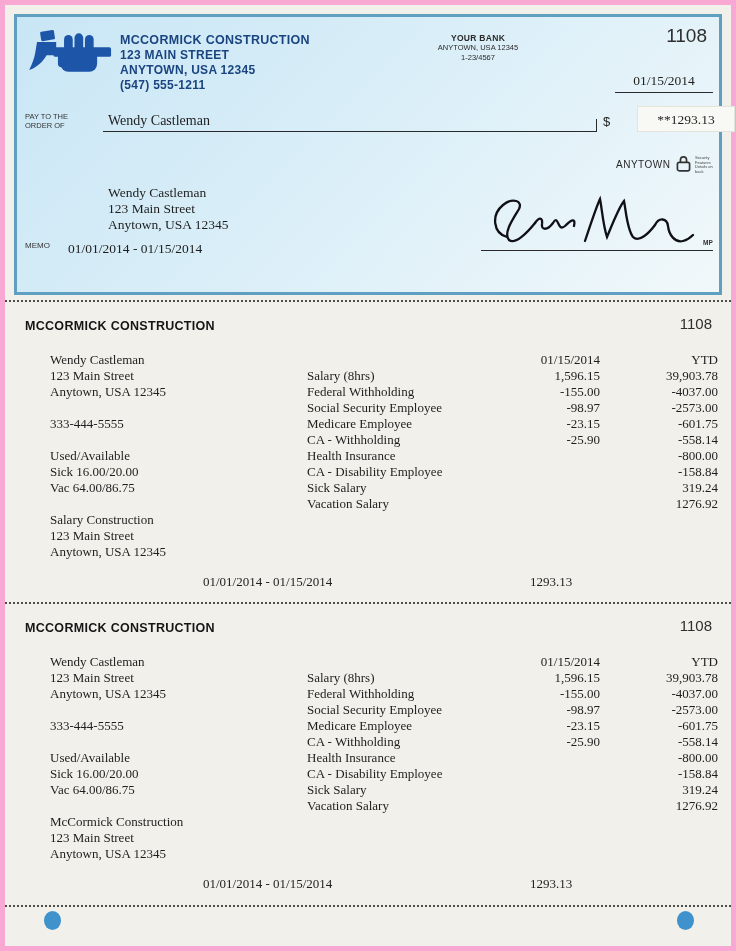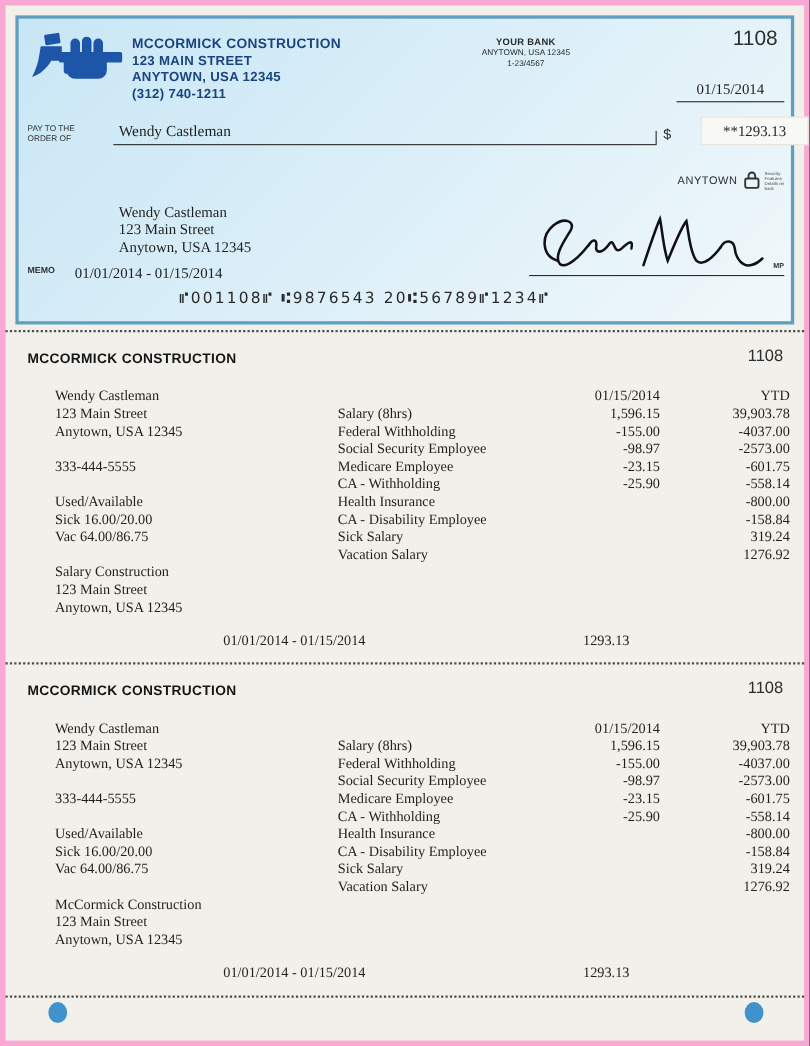--- a/index.html
+++ b/index.html
@@ -39,21 +39,21 @@
                 font-size:13.5px; color:#1e1e1e; padding-left:8px; white-space:nowrap; overflow:hidden; }
   .dollars-label { position:absolute; left:599px; top:142px; font-size:10px; letter-spacing:.5px; color:#2a2a2a; }
   .lock-icon { position:absolute; left:659px; top:138px; width:15px; height:17px; }
   .security-note { position:absolute; left:678px; top:139px; width:22px;
                    font-size:4px; line-height:4.6px; color:#444; }
   .payee-address { position:absolute; left:91px; top:168px; font-family:"Liberation Serif", serif;
                    font-size:13.5px; line-height:16px; color:#1e1e1e; }
   .signature { position:absolute; left:462px; top:178px; width:216px; height:58px; }
   .sig-line { position:absolute; left:464px; top:233px; width:232px; border-top:1.5px solid #2a2a2a; }
   .sig-initials { position:absolute; left:686px; top:222px; font-size:6.5px; font-weight:bold; color:#333; }
-  .memo-label { position:absolute; left:8px; top:224px; font-size:8px; color:#333;font-weight:bold; }
+  .memo-label { position:absolute; left:8px; top:224px; font-size:8px; color:#333; }
   .memo-text { position:absolute; left:51px; top:224px; font-family:"Liberation Serif", serif;
                font-size:13.5px; color:#1e1e1e; }
   .micr { position:absolute; left:146px; top:246px; font-family:"DejaVu Sans","DejaVu Sans Mono",monospace;
           font-size:14px; letter-spacing:2px; color:#2a2a2a; }
 
   
   .perf { position:absolute; left:5px; width:726px; border-top:2px dotted #4c4c4c; }
   .punch-dot { position:absolute; width:17px; height:19px; border-radius:50%; }
 
   
@@ -87,21 +87,21 @@
         <rect x="66" y="7" width="10" height="22" rx="5"></rect>
         <rect x="38" y="22" width="42" height="27" rx="9"></rect>
         <rect x="35" y="27" width="9" height="17" rx="4"></rect>
       </g>
     </svg>
 
     <div class="co-block">
       <div class="co-name">MCCORMICK CONSTRUCTION</div>
       <div>123 MAIN STREET</div>
       <div>ANYTOWN, USA 12345</div>
-      <div>(312) 740-1211</div>
+      <div>(547) 555-1211</div>
     </div>
 
     <div class="bank-block">
       <div class="bank-name">YOUR BANK</div>
       <div class="bank-addr">ANYTOWN, USA 12345</div>
       <div class="bank-fraction">1-23/4567</div>
     </div>
 
     <div class="check-number">1108</div>
     <div class="check-date">01/15/2014</div>
@@ -137,21 +137,20 @@
         <path d="M106 46 C112 28 118 10 121 4 C123 14 124 30 128 42 C133 30 140 12 145 6 C147 16 148 34 154 42 C160 48 170 38 176 30"></path>
         <path d="M176 30 C180 22 188 23 189 31 C190 40 196 48 204 46 C208 45 212 42 214 40"></path>
       </g>
     </svg>
     <div class="sig-line"></div>
     <div class="sig-initials">MP</div>
 
     <div class="memo-label">MEMO</div>
     <div class="memo-text">01/01/2014 - 01/15/2014</div>
 
-    <div class="micr">⑈001108⑈  ⑆9876543 20⑆56789⑈1234⑈</div>
   </div>
 
   <div class="perf" style="top:300px"></div>
   <div class="perf" style="top:602px"></div>
   <div class="perf" style="top:905px"></div>
 
   <section class="stub" style="top:302px">
     <div class="stub-company">MCCORMICK CONSTRUCTION</div>
     <div class="stub-number">1108</div>
     <div class="col-left">

